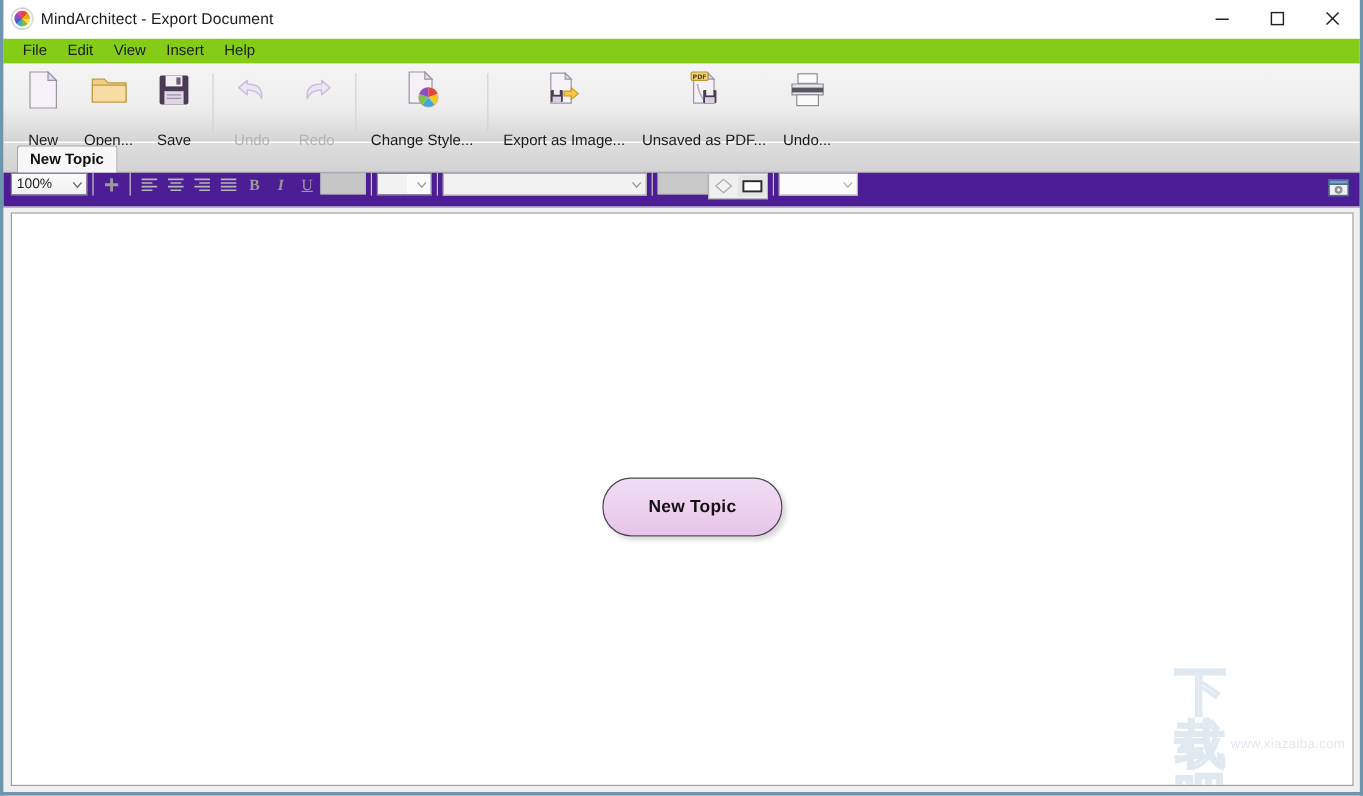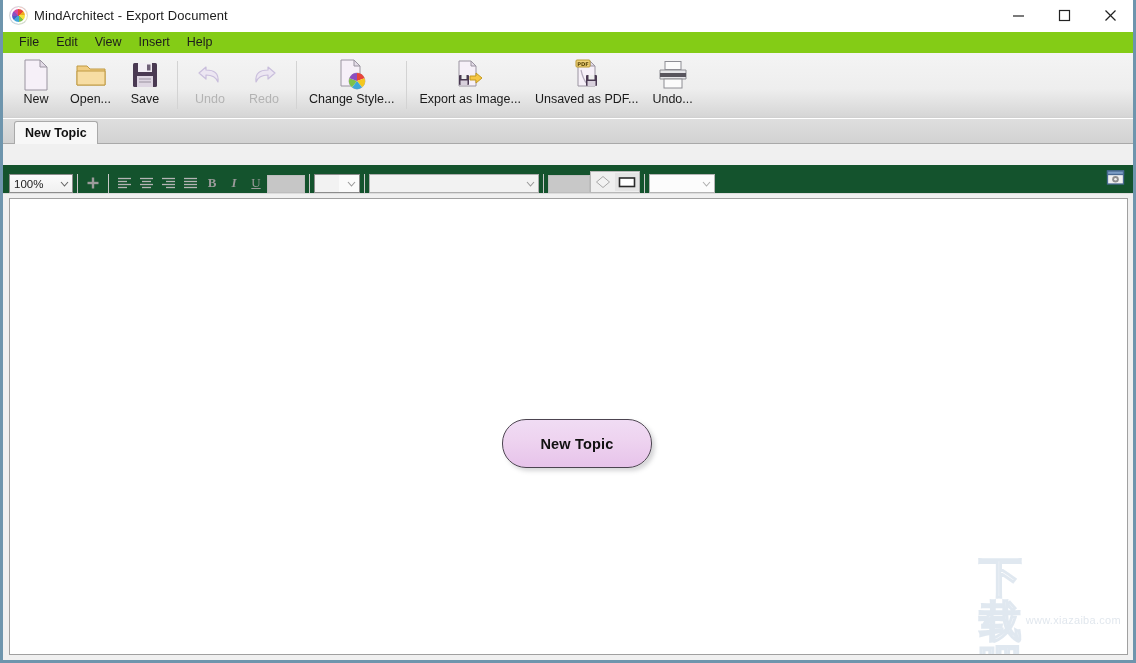--- a/index.html
+++ b/index.html
@@ -84,21 +84,21 @@
     align-items: center;
     padding: 5px 7px 0 7px;
     position: relative;
   }
   .tb-icon {
     height: 34px; width: 40px;
     display: flex; align-items: center; justify-content: center;
   }
   .tb-label {
     font-size: 12.5px; color: #1a1a1a;
-    margin-top: 0;
+    margin-top: 18px;
     white-space: nowrap;
   }
   .tb-btn.disabled .tb-label { color: #b3b3b3; }
   .tb-sep {
     width: 1px; height: 48px;
     background: #d3d3d3;
     margin: 8px 5px 0 5px;
     flex: 0 0 auto;
   }
   
@@ -118,27 +118,26 @@
     border-bottom: none;
     border-radius: 3px 3px 0 0;
     display: flex; align-items: center;
     padding: 0 10px;
     font-size: 12.5px; font-weight: bold; color: #101010;
     position: relative; top: 1px;
   }
   
   .formatbar {
     height: 28px;
-    background: #14532d;
-    display: flex; align-items: flex-end;
+    background: #4c1d95;
+    display: flex; align-items: flex-start;
     padding: 0 4px 0 6px;
     flex: 0 0 auto;
     border-bottom: 1px solid #dcdcdc;
     position: relative;
-    margin-top: 21px;
   }
   .fb-sep {
     width: 1px; height: 19px;
     background: #c8c8c8;
     margin: 0 4px;
     flex: 0 0 auto;
   }
   .combo {
     height: 19px;
     border: 1px solid #8c8c8c;

